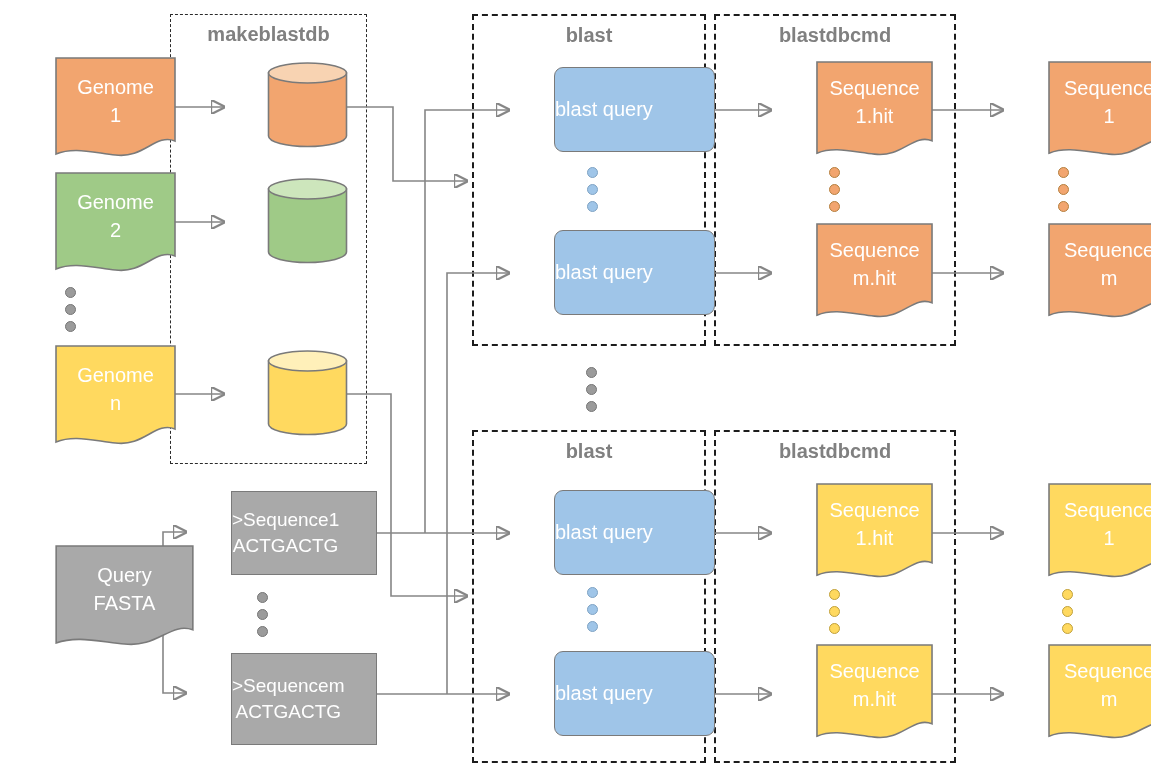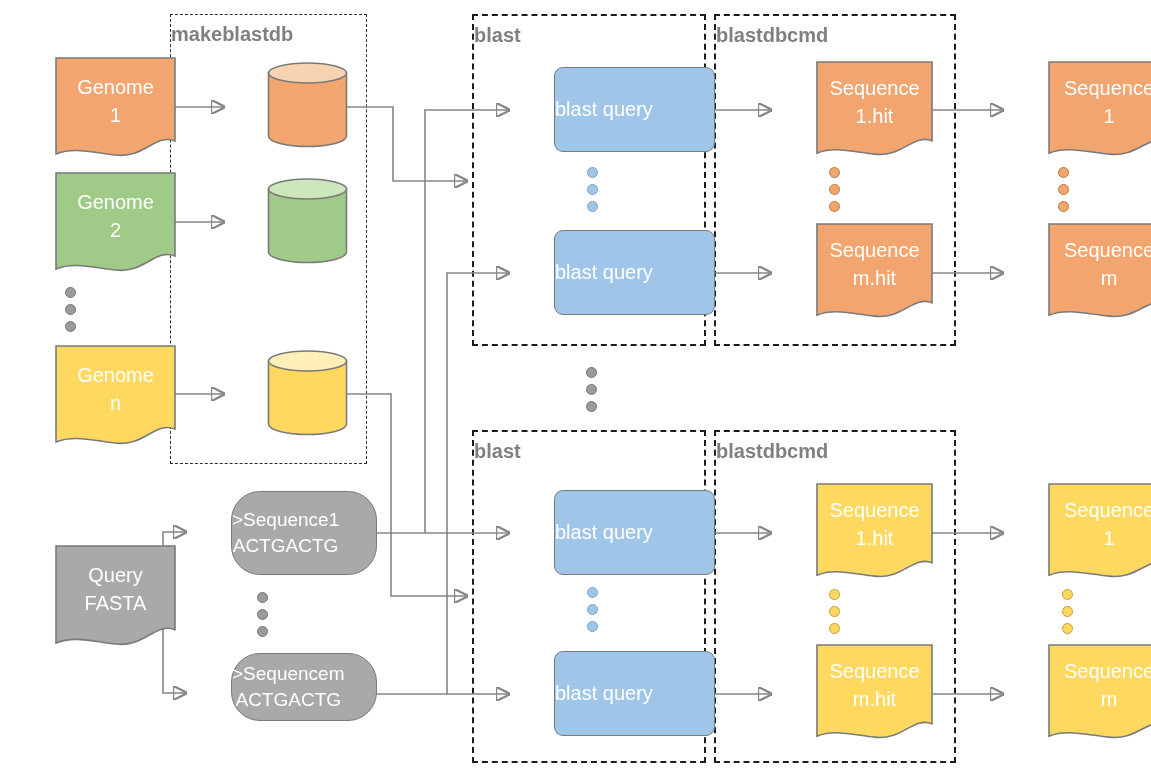--- a/index.html
+++ b/index.html
@@ -4,21 +4,21 @@
 <style>
   html,body{margin:0;padding:0;background:#ffffff;}
   .canvas{
     position:relative;width:1151px;height:784px;background:#ffffff;
     font-family:"Liberation Sans","DejaVu Sans",sans-serif;overflow:hidden;
   }
   
   .group{position:absolute;border:2.5px dashed #1c1c1c;box-sizing:border-box;z-index:0;}
   .group.thin{border-width:1.5px;border-color:#2b2b2b;}
   .group-label{
-    position:absolute;top:8px;left:0;right:0;
+    position:absolute;top:8px;left:0;right:0;text-align:center;
     font-weight:bold;font-size:20px;color:var(--group-label,#7f7f7f);
   }
   
   svg.edges{position:absolute;left:0;top:0;z-index:1;}
   svg.edges path{fill:none;stroke:var(--connector,#868686);stroke-width:1.6px;}
   
   .node{position:absolute;box-sizing:border-box;z-index:2;margin-left:40px;}
   .label{
     position:relative;z-index:2;color:#ffffff;font-size:20px;line-height:1.38;
     text-align:center;white-space:pre-line;
@@ -28,21 +28,21 @@
   .shape{stroke:var(--stroke,#7a7a7a);stroke-width:1.6px;vector-effect:non-scaling-stroke;}
   .orange .doc-shape,.orange .cyl-body{fill:var(--orange,#F2A56F);}
   .orange .cyl-top{fill:var(--orange-light,#F8D3B2);}
   .green  .doc-shape,.green .cyl-body{fill:var(--green,#9FCA87);}
   .green  .cyl-top{fill:var(--green-light,#CDE6BC);}
   .yellow .doc-shape,.yellow .cyl-body{fill:var(--yellow,#FFD95F);}
   .yellow .cyl-top{fill:var(--yellow-light,#FFEDB0);}
   .graydoc .doc-shape{fill:var(--gray-node,#A9A9A9);}
   .box{display:flex;align-items:center;justify-content:flex-start;border:1.6px solid var(--stroke,#7a7a7a);}
   .box.blue{background:var(--blue,#9FC5E8);border-radius:9px;}
-  .box.gray{background:var(--gray-node,#A9A9A9);border-radius:29px;}
+  .box.gray{background:var(--gray-node,#A9A9A9);}
   .box .label{font-size:19px;}
   .box.blue .label{font-size:20px;}
   
   .dots{position:absolute;display:flex;flex-direction:column;gap:6px;z-index:2;}
   .dot{width:11px;height:11px;border-radius:50%;border:1.5px solid;box-sizing:border-box;}
   .dot.gray{background:var(--dot-gray,#9b9b9b);border-color:#767676;}
   .dot.blue{background:var(--blue,#9FC5E8);border-color:#7fa3c4;}
   .dot.orange{background:var(--orange,#F2A56F);border-color:#b5803f;}
   .dot.yellow{background:var(--yellow,#FFD95F);border-color:#c1a13c;}
 </style>
@@ -133,37 +133,37 @@
         <ellipse class="shape cyl-top" cx="40.5" cy="11" rx="39" ry="10"></ellipse>
       </svg>
   </div>
   <div class="node cyl yellow" style="left:227px;top:350px;width:81px;height:86px;">
     <svg viewBox="0 0 81 86" preserveAspectRatio="none">
         <path class="shape cyl-body" d="M1.5,11 V74 a39,10.5 0 0 0 78,0 V11 Z"></path>
         <ellipse class="shape cyl-top" cx="40.5" cy="11" rx="39" ry="10"></ellipse>
       </svg>
   </div>
 
-  <div class="node doc graydoc" style="left:15px;top:545px;width:121px;height:101px;">
+  <div class="node doc graydoc" style="left:15px;top:545px;width:139px;height:101px;">
     <svg viewBox="0 0 120 100" preserveAspectRatio="none">
         <path class="shape doc-shape" d="M1,1 H119 V84 C100,76 88,102 60,98 C35,95 18,90 1,97 Z"></path>
       </svg>
     <div class="label">Query
 FASTA</div>
   </div>
   <div class="node box gray" style="left:191px;top:491px;width:146px;height:84px;">
     <div class="label">&gt;Sequence1
 ACTGACTG</div>
   </div>
   <div class="dots" style="left:257px;top:592px;">
     <div class="dot gray"></div>
     <div class="dot gray"></div>
     <div class="dot gray"></div>
   </div>
-  <div class="node box gray" style="left:191px;top:653px;width:146px;height:68px;">
+  <div class="node box gray" style="left:191px;top:653px;width:146px;height:92px;">
     <div class="label">&gt;Sequencem
 ACTGACTG</div>
   </div>
 
   <div class="node box blue" style="left:514px;top:67px;width:161px;height:85px;">
     <div class="label">blast query</div>
   </div>
   <div class="dots" style="left:587px;top:167px;">
     <div class="dot blue"></div>
     <div class="dot blue"></div>

